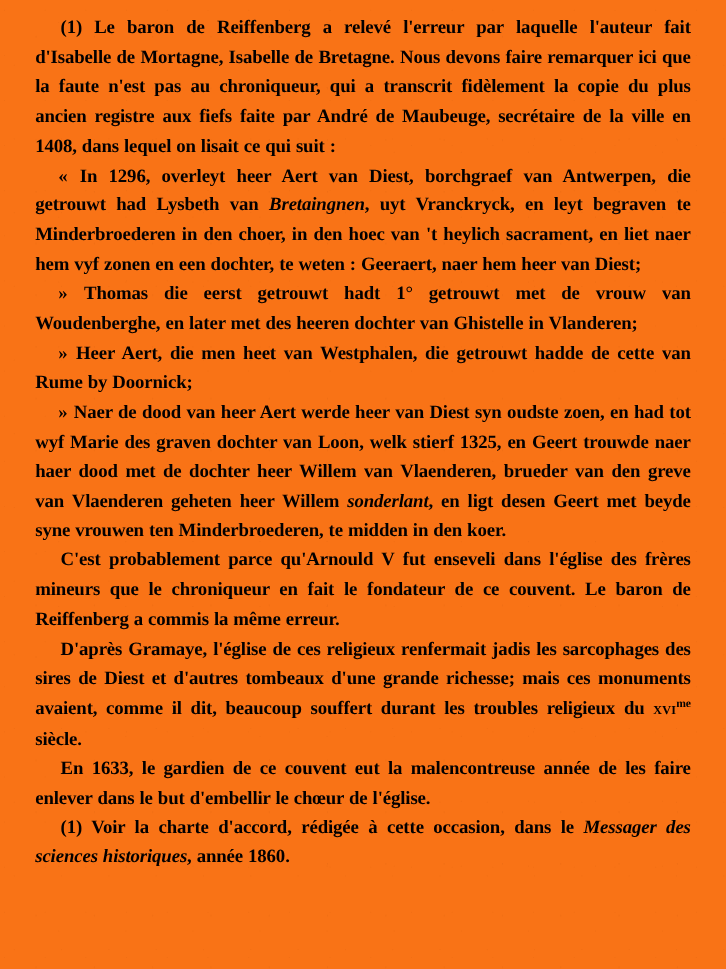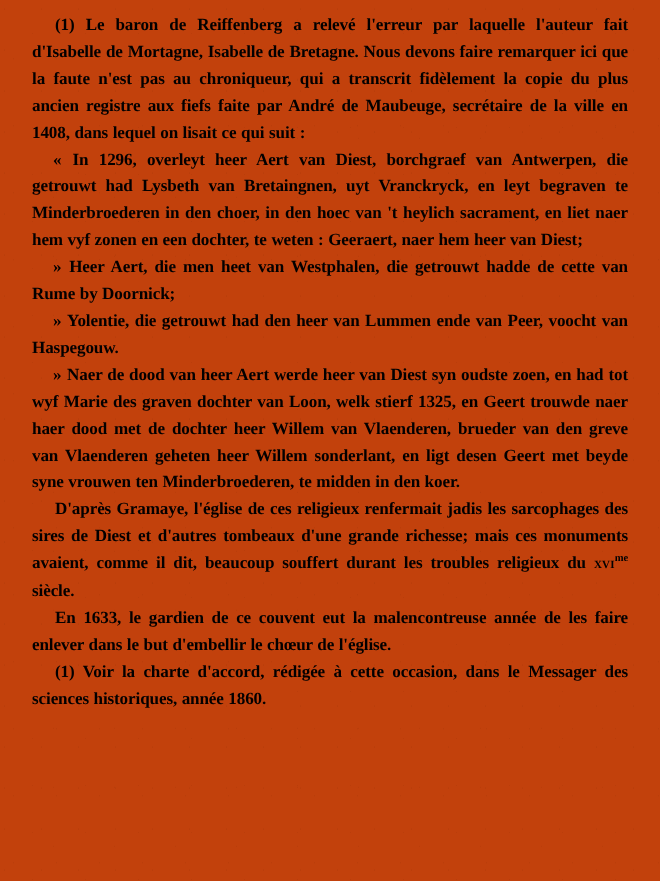--- a/index.html
+++ b/index.html
@@ -12,21 +12,21 @@
     height: 881px;
     overflow: hidden;
     font-family: "Liberation Serif", "DejaVu Serif", serif;
     color: #100d0a;
   }
 
   #page {
     position: relative;
     width: 660px;
     height: 881px;
-    background: #c2410c;
+    background: #f97316;
     padding: 0;
     box-sizing: border-box;
   }
 
   #textblock {
     position: absolute;
     left: 32px;
     top: 12px;
     width: 596px;
   }
@@ -46,21 +46,21 @@
   }
 
   p.indent { text-indent: 23px; }
   p.quote  { text-indent: 21px; }
 
   
   #textblock {
     filter: contrast(1.12) brightness(0.985);
   }
 
-  .it { }
+  .it { font-style: italic; }
 
   .smallcaps {
     font-variant: small-caps;
     font-size: 0.93em;
     letter-spacing: 0.2px;
   }
   .sup {
     font-size: 0.62em;
     vertical-align: super;
     line-height: 0;
@@ -86,28 +86,29 @@
 <body>
 
 <div id="page">
   <div id="textblock">
 
     <p class="indent"><span>(1)</span><span> Le baron de Reiffenberg a relevé l'erreur par laquelle l'auteur fait d'Isabelle de Mortagne, Isabelle de Bretagne. Nous devons faire remarquer ici que la faute n'est pas au chroniqueur, qui a transcrit fidèlement la copie du plus ancien registre aux fiefs faite par André de Maubeuge, secrétaire de la ville en 1408, dans lequel on lisait ce qui suit :</span></p>
 
     <p class="quote"><span class="gm">«</span><span> In </span><span>1296</span><span>, overleyt heer Aert van Diest, borchgraef van Antwerpen, die getrouwt had Lysbeth van </span><span class="it">Bretaingnen</span><span>, uyt Vranckryck, en leyt begraven te Minderbroederen in den choer, in den hoec van 't heylich sacrament, en liet naer hem vyf zonen en een dochter, te weten : Geeraert, naer hem heer van Diest;</span></p>
 
 
+    <p class="quote"><span class="gm">»</span><span> Thomas die eerst getrouwt hadt </span><span>1°</span><span> getrouwt met de vrouw van Woudenberghe, en later met des heeren dochter van Ghistelle in Vlanderen;</span></p>
 
     <p class="quote"><span class="gm">»</span><span> Heer Aert, die men heet van Westphalen, die getrouwt hadde de cette van Rume by Doornick;</span></p>
 
-    <p class="quote"><span class="gm">»</span><span> Yolentie, die getrouwt had den heer van Lummen ende van Peer, voocht van Haspegouw.</span></p>
 
     <p class="quote"><span class="gm">»</span><span> Naer de dood van heer Aert werde heer van Diest syn oudste zoen, en had tot wyf Marie des graven dochter van Loon, welk stierf </span><span>1325</span><span>, en Geert trouwde naer haer dood met de dochter heer Willem van Vlaenderen, brueder van den greve van Vlaenderen geheten heer Willem </span><span class="it">sonderlant</span><span>, en ligt desen Geert met beyde syne vrouwen ten Minderbroederen, te midden in den koer.</span></p>
 
 
+    <p class="indent"><span>C'est probablement parce qu'Arnould V fut enseveli dans l'église des frères mineurs que le chroniqueur en fait le fondateur de ce couvent. Le baron de Reiffenberg a commis la même erreur.</span></p>
 
     <p class="indent"><span>D'après Gramaye, l'église de ces religieux renfermait jadis les sarcophages des sires de Diest et d'autres tombeaux d'une grande richesse; mais ces monuments avaient, comme il dit, beaucoup souffert durant les troubles religieux du </span><span class="smallcaps">xvi</span><span class="sup">me</span><span> siècle.</span></p>
 
     <p class="indent"><span>En </span><span>1633</span><span>, le gardien de ce couvent eut la malencontreuse année de les faire enlever dans le but d'embellir le chœur de l'église.</span></p>
 
     <p class="indent"><span>(1)</span><span> Voir la charte d'accord, rédigée à cette occasion, dans le </span><span class="it">Messager des sciences historiques</span><span>, année </span><span>1860</span><span>.</span></p>
 
   </div>
   <div id="grain"></div>
 </div>

